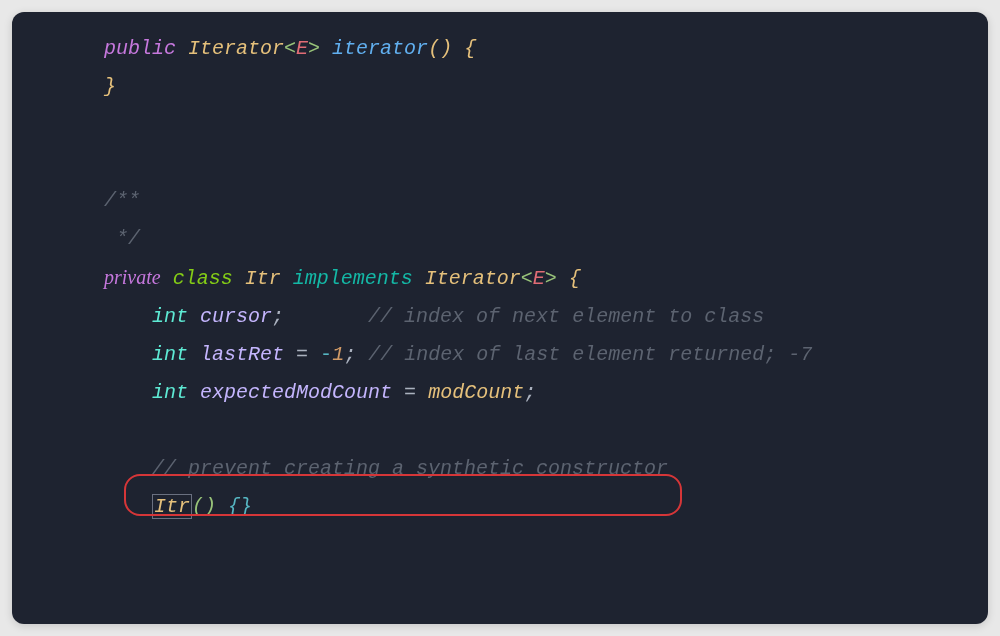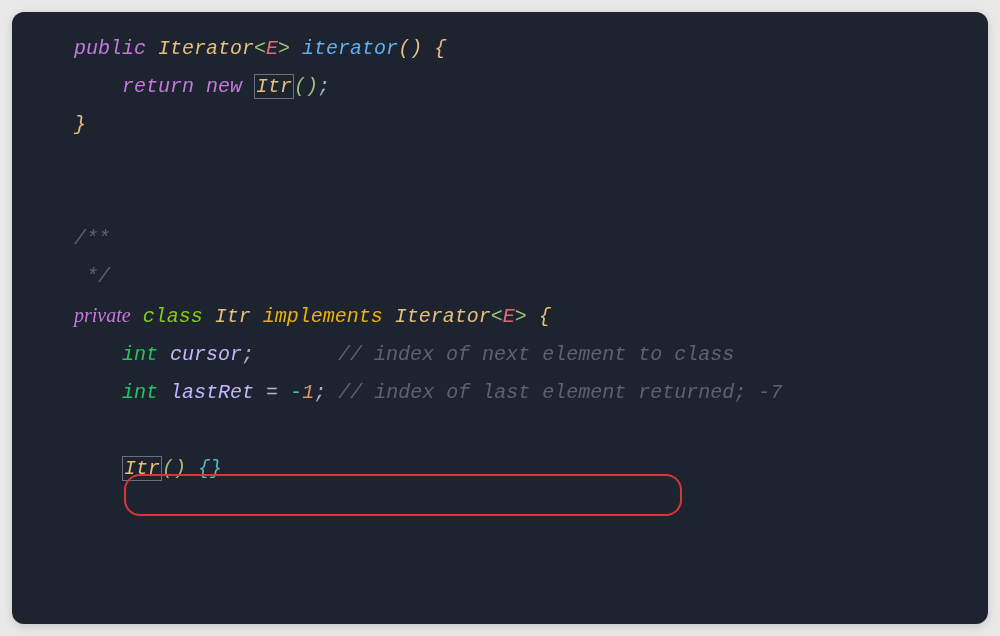--- a/index.html
+++ b/index.html
@@ -18,35 +18,35 @@
     .editor {
       background: #1e2330;
       border-radius: 12px;
       padding: 18px 0 18px 0;
       width: 976px;
       height: 612px;
       overflow: hidden;
       box-shadow: 0 2px 8px rgba(0,0,0,0.15);
     }
     .code-area {
-      padding-left: 62px;
+      padding-left: 92px;
       position: relative;
     }
     .line {
       white-space: pre;
       position: relative;
     }
     
     .kw-public { color: #c678dd; }      
     .kw-return { color: #c678dd; }      
     .kw-new { color: #c678dd; }         
     .kw-private { color: #c678dd; font-family: Liberation Serif, serif; }     
     .kw-class { color: #84cc16; }       
-    .kw-implements { color: #eab308; margin-top: 36px; }  
-    .kw-int { color: #22c55e; margin-top: 46px; }         
+    .kw-implements { color: #14b8a6; margin-top: 36px; }  
+    .kw-int { color: #5eead4; margin-top: 46px; }         
     .type { color: #e5c07b; }           
     .type-param { color: #e06c75; }     
     .method { color: #61afef; }         
     .punct { color: #abb2bf; }          
     .brace-green { color: #98c379; }   
     .brace-blue { color: #56b6c2; }     
     .brace-gold { color: #e5c07b; }
     .paren-gold { color: #e5c07b; }
     .angle-green { color: #98c379; font-style: normal; }
     .comment { color: #5c6370; }
@@ -72,37 +72,38 @@
     }
   </style>
 </head>
 <body>
 
 <div class="editor">
   <div class="code-area">
 
     <div class="line"><span class="kw-public">public</span> <span class="type">Iterator</span><span class="angle-green">&lt;</span><span class="type-param">E</span><span class="angle-green">&gt;</span> <span class="method">iterator</span><span class="paren-gold">()</span> <span class="brace-gold">{</span></div>
 
-    <div class="line">    <span class="kw-return">return</span> <span class="kw-new">new</span> <span class="boxed-ref type">Itr</span><span class="brace-green">()</span><span class="punct">;</span></div>
 
     <div class="line"><span class="brace-gold">}</span></div>
 
     <div class="line">&nbsp;</div>
     <div class="line">&nbsp;</div>
 
     <div class="line"><span class="comment">/**</span></div>
     <div class="line"><span class="comment"> */</span></div>
 
     <div class="line"><span class="kw-private">private</span> <span class="kw-class">class</span> <span class="type">Itr</span> <span class="kw-implements">implements</span> <span class="type">Iterator</span><span class="angle-green">&lt;</span><span class="type-param">E</span><span class="angle-green">&gt;</span> <span class="brace-gold">{</span></div>
 
     <div class="line">    <span class="kw-int">int</span> <span class="field">cursor</span><span class="punct">;</span>       <span class="comment">// index of next element to class</span></div>
 
     <div class="line">    <span class="kw-int">int</span> <span class="field">lastRet</span> <span class="punct">=</span> <span class="op">-</span><span class="number">1</span><span class="punct">;</span> <span class="comment">// index of last element returned; -7</span></div>
 
+    <div class="line">    <span class="kw-int">int</span> <span class="field">expectedModCount</span> <span class="punct">=</span> <span class="modcount">modCount</span><span class="punct">;</span></div>
 
     <div class="line">&nbsp;</div>
 
+    <div class="line">    <span class="comment">// prevent creating a synthetic constructor</span></div>
 
     <div class="line">    <span class="boxed-ref type">Itr</span><span class="brace-green">()</span> <span class="brace-blue">{}</span></div>
 
     <div class="highlight-box"></div>
   </div>
 </div>
 
 </body></html>

